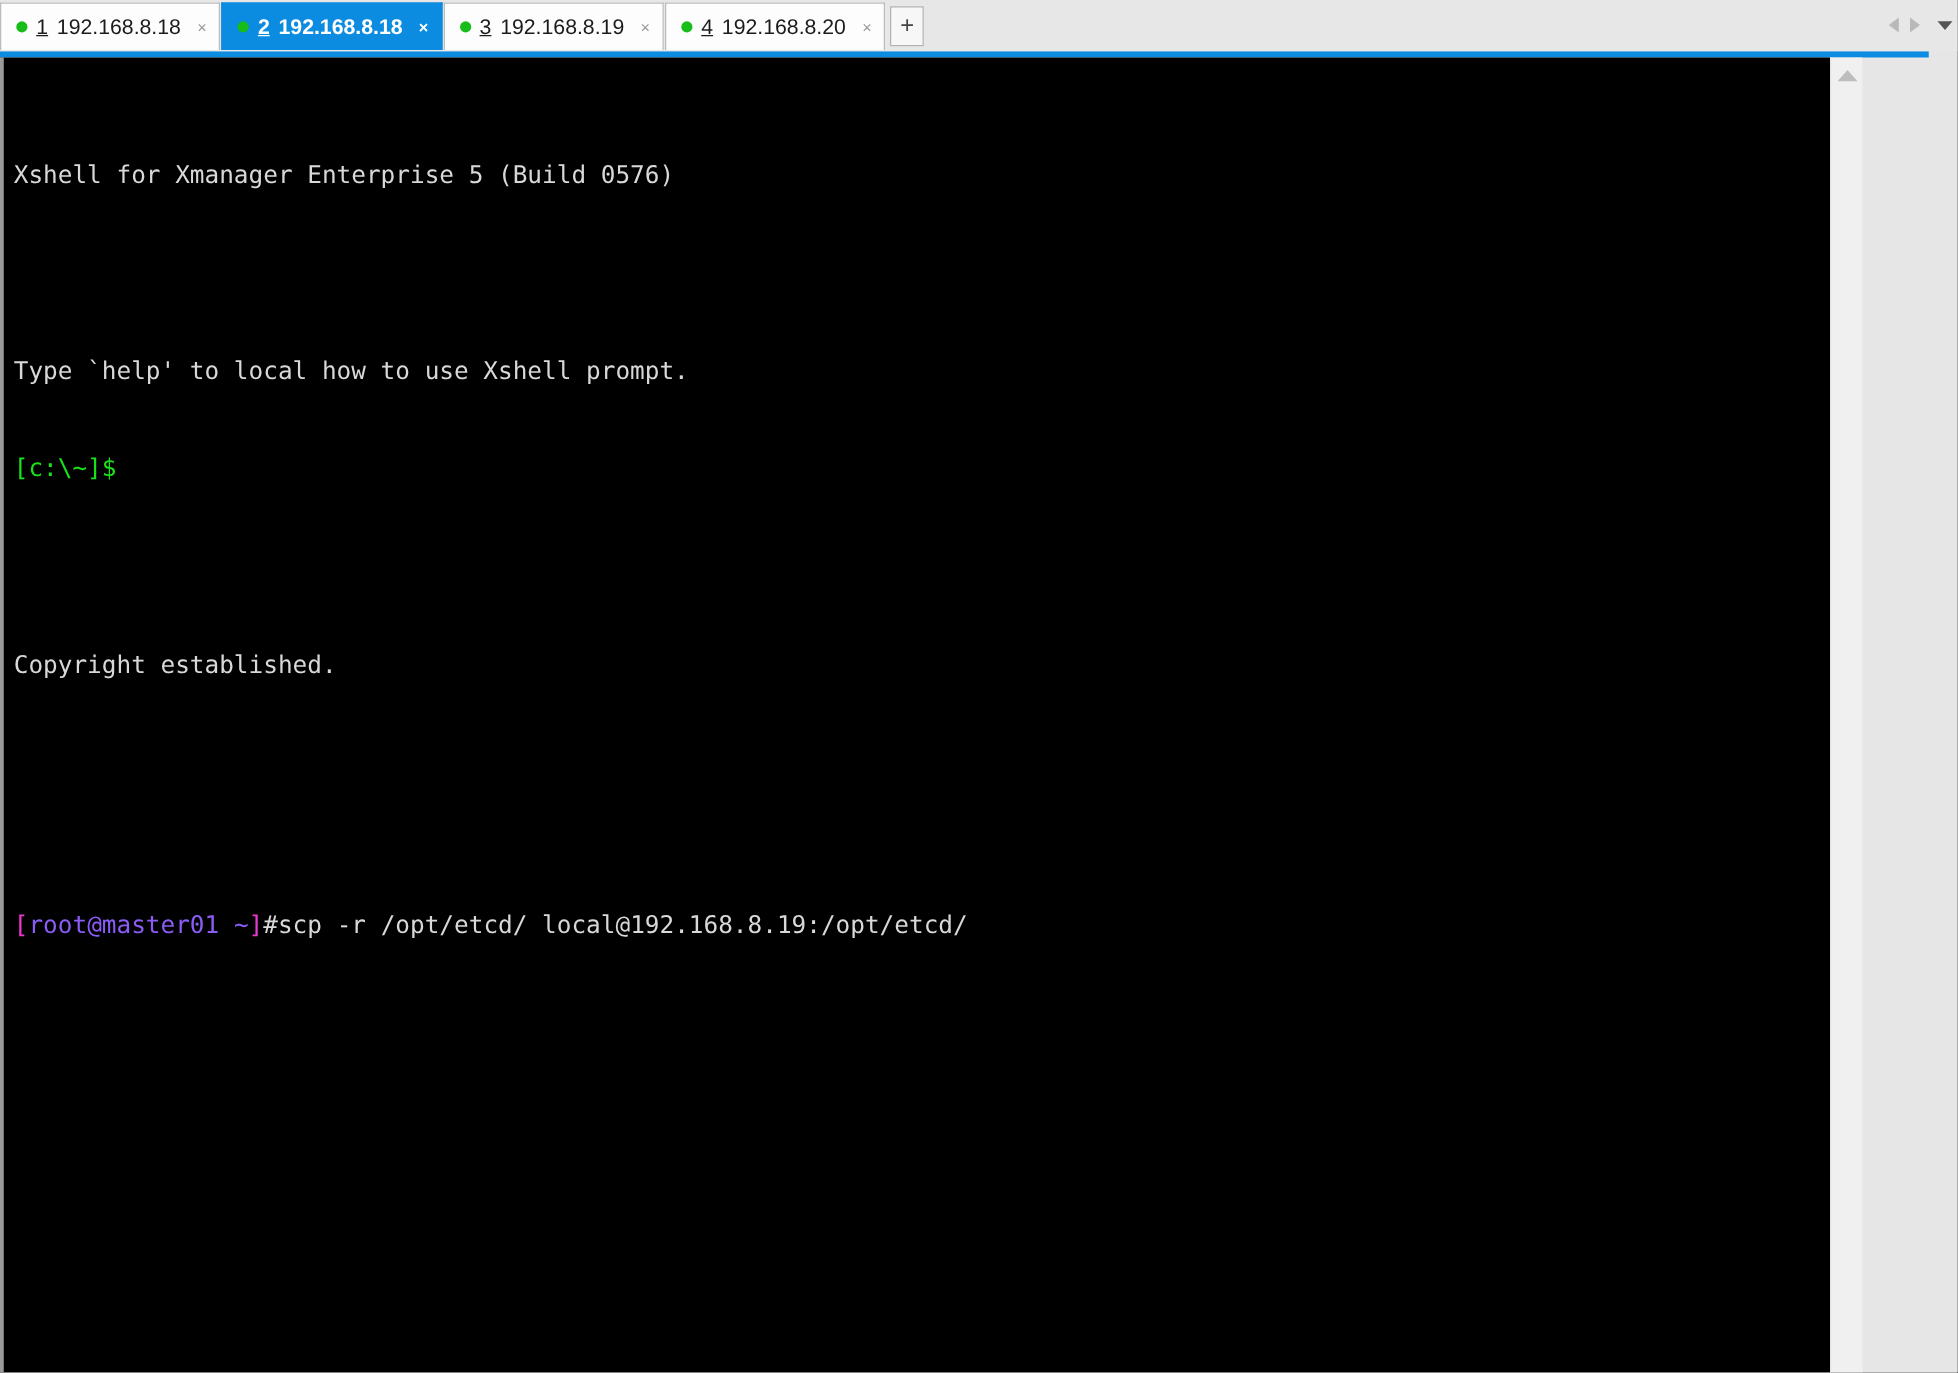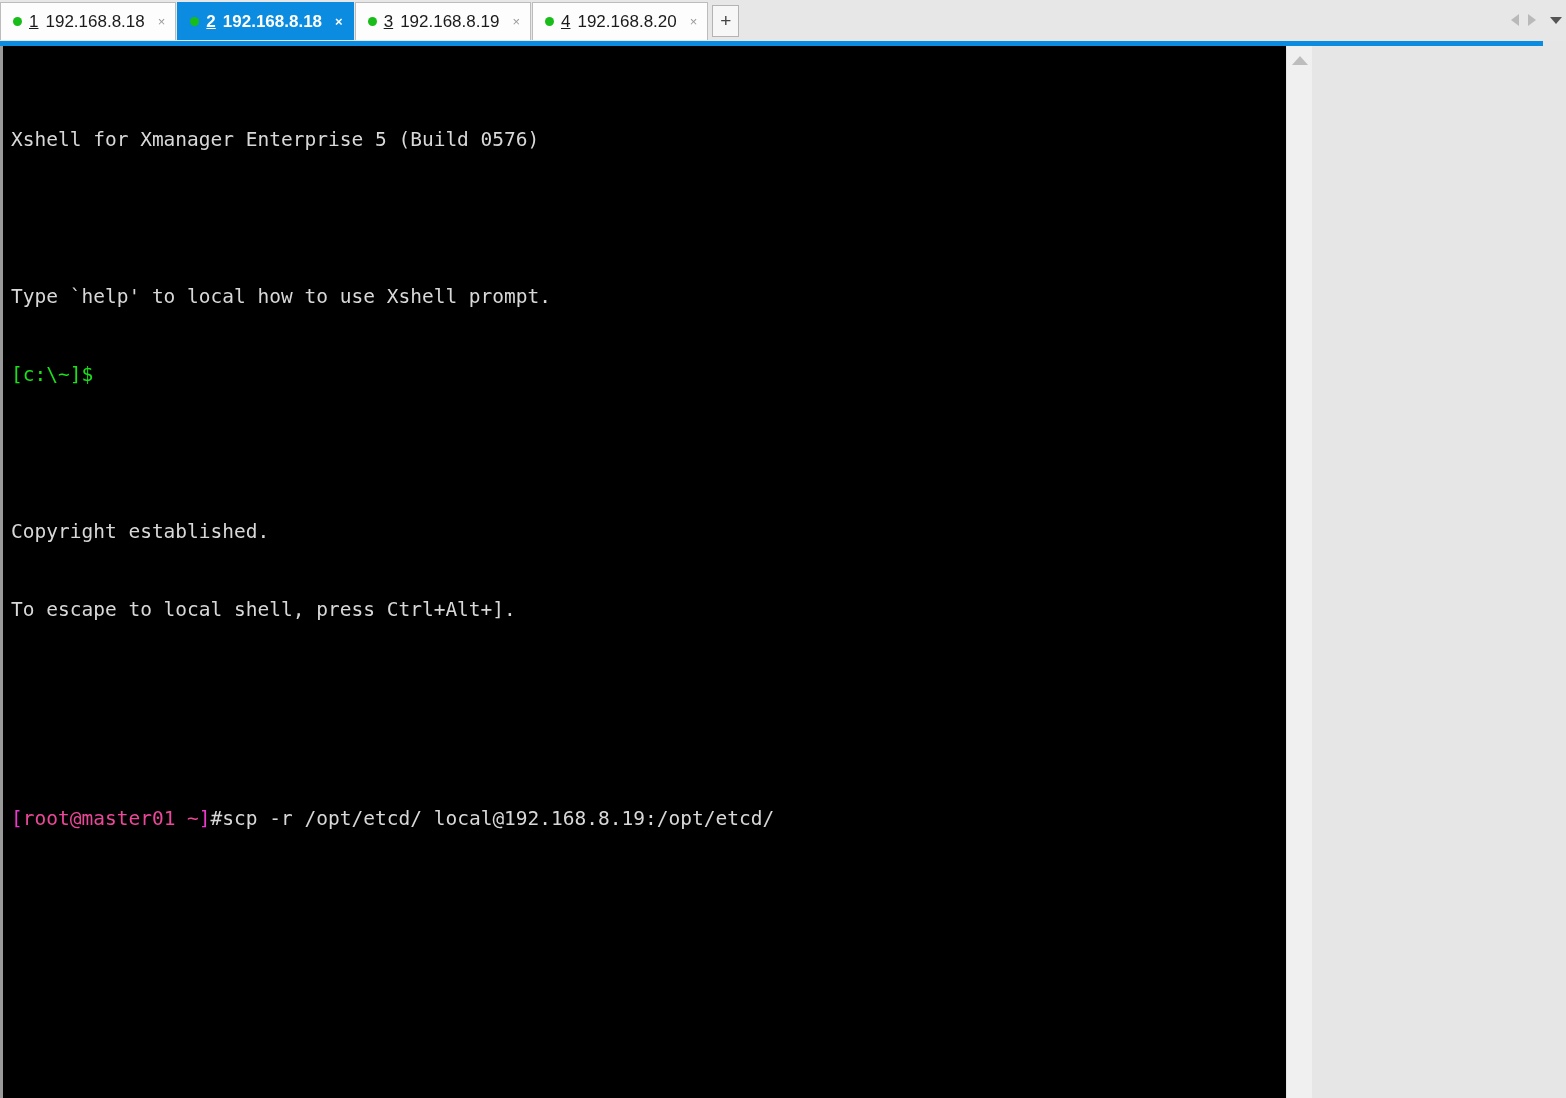--- a/index.html
+++ b/index.html
@@ -119,36 +119,36 @@
   }
 
   
   #termwrap {
     position: relative;
     display: flex;
     height: 1052px;
   }
   #terminal {
     position: relative;
-    width: 1286px;
+    width: 1464px;
     height: 1052px;
     background: #000000;
     border-left: 3px solid #9a9a9a;
     box-sizing: border-box;
     overflow: hidden;
     padding: 3px 0 0 8px;
     font-family: "DejaVu Sans Mono", "Liberation Mono", monospace;
     font-size: 19.5px;
     line-height: 26.1px;
     color: #d8d8d8;
     white-space: pre;
   }
   #terminal .line { height: 26.1px; }
   .c-green   { color: #19e219; }
-  .c-cyan    { color: #ec4899; }
+  .c-cyan    { color: #8b5cf6; }
   .c-magenta { color: #f038d0; }
   .c-white   { color: #d8d8d8; }
 
   
   #scrollbar {
     width: 26px;
     height: 1052px;
     background: #f0f0f0;
     position: relative;
     border-left: 1px solid #e4e4e4;
@@ -206,21 +206,20 @@
 
 <div id="termwrap">
   <div id="terminal">
 
     <div class="line">Xshell for Xmanager Enterprise 5 (Build 0576)</div>
     <div class="line">&nbsp;</div>
     <div class="line">Type `help' to local how to use Xshell prompt.</div>
     <div class="line"><span class="c-green">[c:\~]$</span></div>
     <div class="line">&nbsp;</div>
     <div class="line">Copyright established.</div>
-    <div class="line">To escape to local shell, press Ctrl+Alt+].</div>
     <div class="line">&nbsp;</div>
 
     
     <div class="line"><span class="c-magenta">[</span><span class="c-cyan">root@master01 ~</span><span class="c-magenta">]</span><span class="c-white">#</span><span class="c-white">scp -r /opt/etcd/ local@192.168.8.19:/opt/etcd/</span></div>
     
     
     
     
     
     

